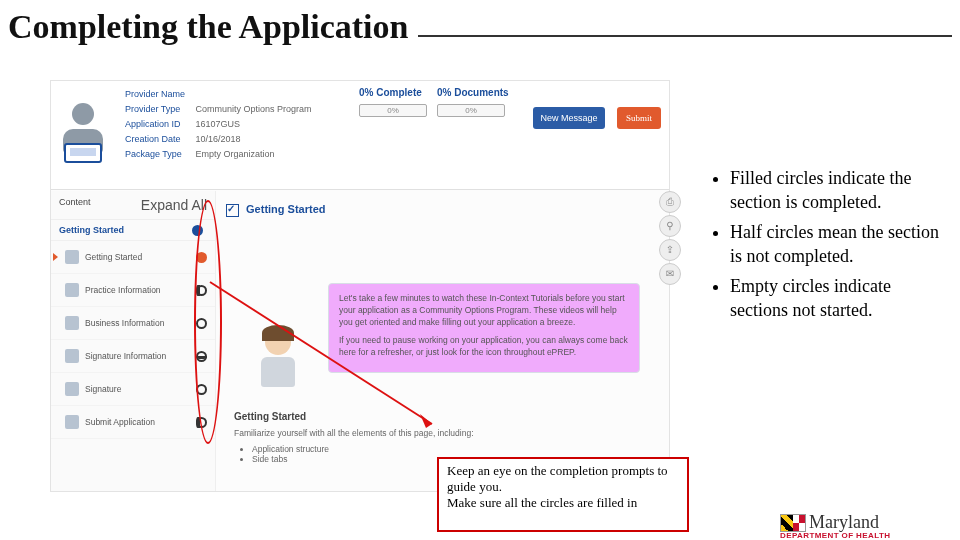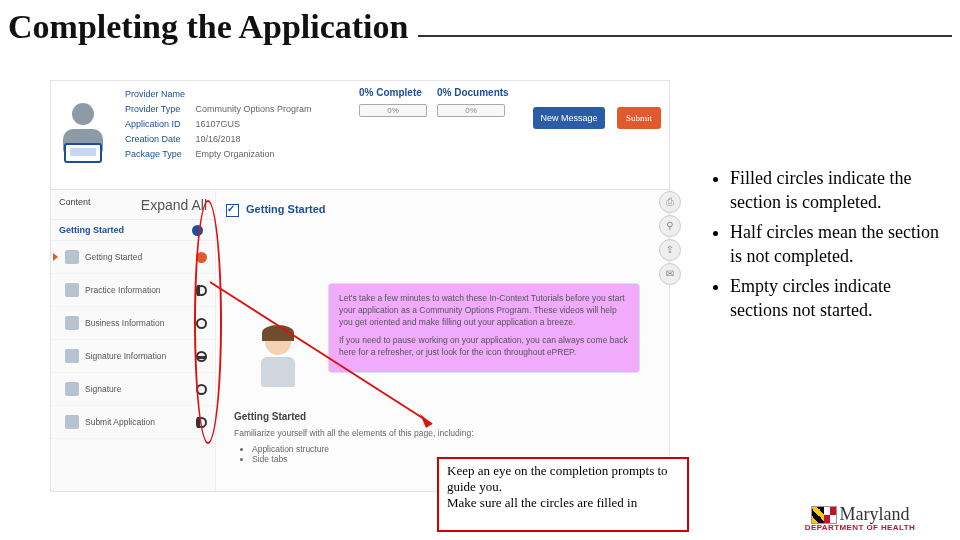--- a/index.html
+++ b/index.html
@@ -69,21 +69,21 @@
 
   
   .callout { position:absolute; left:437px; top:413px; width:232px; border:2px solid #c00; padding:4px 8px 19px; font-size:13px; line-height:16px; font-family: Georgia, serif; background:#fff;margin-top:44px; }
 
   
   .legend { position:absolute; left:714px; top:166px; width:230px; font-size:18px; line-height:24px; font-family: Georgia, serif; }
   .legend ul { margin:0; padding-left:16px; }
   .legend li { margin-bottom:6px; }
 
   
-  .md-logo { position:absolute; right:20px; bottom:8px; width:160px; text-align:center; }
+  .md-logo { position:absolute; right:20px; bottom:0; width:160px; text-align:left; }
   .md-flag { display:inline-block; width:24px; height:16px; vertical-align:middle; background:
      linear-gradient(45deg,#f8c714 25%,#000 25% 50%,#f8c714 50% 75%,#000 75%) left/50% 100% no-repeat,
      repeating-conic-gradient(#c8102e 0 25%,#fff 0 50%) right/50% 100% no-repeat; border:1px solid #999; }
   .md-text { display:inline-block; vertical-align:middle; font-family: Georgia, serif; font-size:18px; color:#333; margin-left:3px; }
   .md-sub { font-family: Arial, sans-serif; font-size:8px; color:#c8102e; letter-spacing:0.4px; font-weight:bold; margin-top:-2px; }
 </style>
 </head>
 <body>
 
 <div class="slide">

